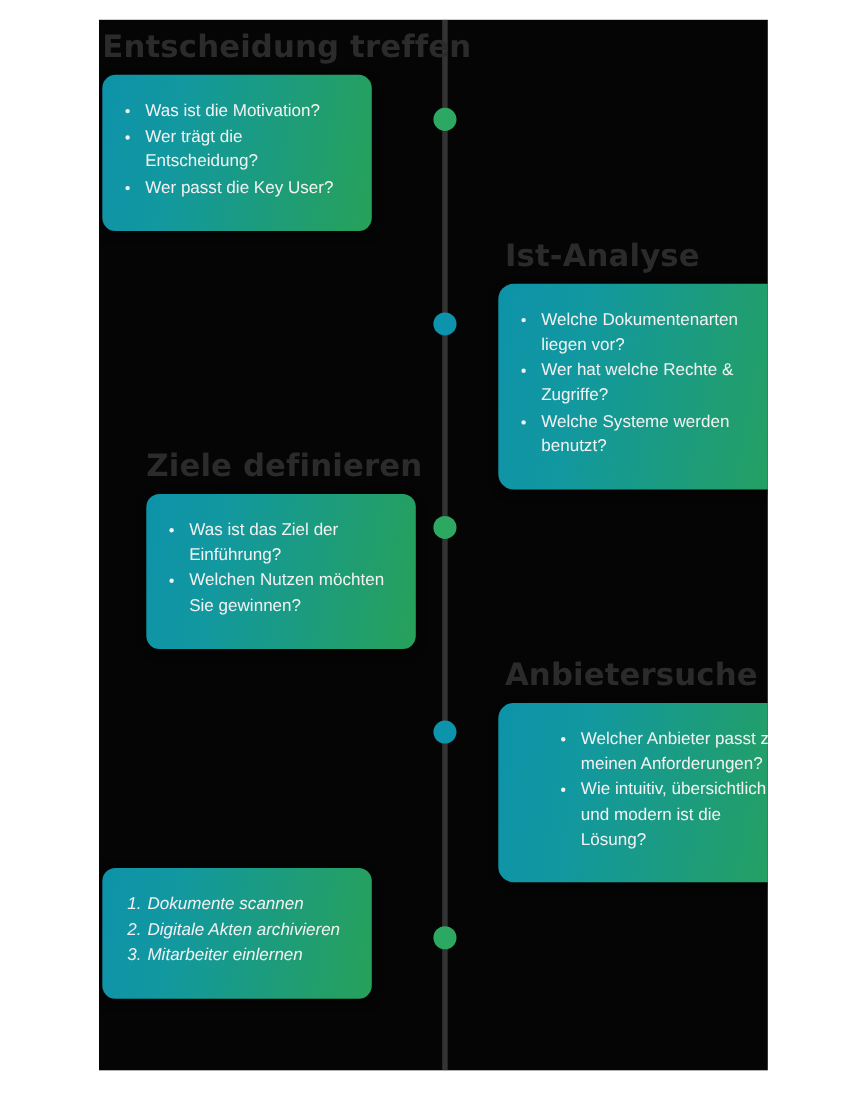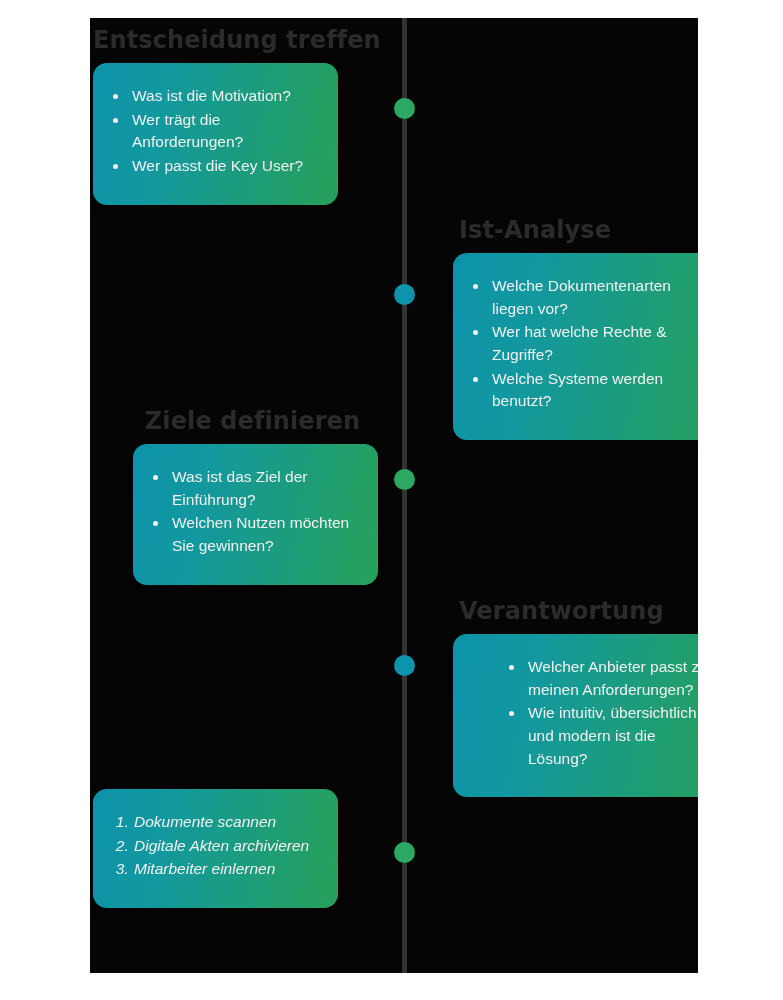--- a/index.html
+++ b/index.html
@@ -45,38 +45,38 @@
 
   .stage {
     position: absolute;
     width: 245px;
   }
   .stage.left  { left: 3px; text-align: left; }
   .stage.right { left: 363px; text-align: left; }
 
   .stage-title {
     font-family: "DejaVu Sans", "Liberation Sans", sans-serif;
-    font-size: 24px;
+    font-size: 28px;
     font-weight: bold;
     color: #2b2b2b;
     letter-spacing: 0.1px;
     margin: 0 0 9px 0;
     white-space: nowrap;
   }
   .stage.left  .stage-title { text-align: center; padding-right: 6px; }
   .stage.right .stage-title { text-align: left; padding-left: 6px; }
 
   .card {
     border-radius: 14px;
     background: linear-gradient(100deg, #0d93a9 0%, #12989f 28%, #1c9c7d 62%, #27a159 100%);
     box-shadow: 0 3px 9px rgba(0,0,0,0.55);
     padding: 22px 16px 26px 12px;
     box-sizing: border-box;
   }
-  .stage.left  .card { width: 245px; }
+  .stage.left  .card { width: 245px; border-radius: 12px; }
   .stage.right .card { width: 278px; }
 
   .card ul, .card ol {
     margin: 0;
     padding-left: 24px;
     list-style-position: outside;
   }
   .card ol { padding-left: 28px; }
   .card li {
     color: #f2f2f2;
@@ -102,21 +102,21 @@
       <div class="timeline-dot" style="top: 637px; background: rgb(14, 147, 172);"></div>
       <div class="timeline-dot" style="top: 824px; background: rgb(45, 168, 98);"></div>
     </div>
 
   <div id="stages-layer">
       <div class="stage left" style="top: 8px;">
         <div class="stage-title" style="color: rgb(43, 43, 43);">Entscheidung treffen</div>
         <div class="card" style="background: linear-gradient(100deg, rgb(13, 147, 169) 0%, rgb(18, 152, 159) 28%, rgb(28, 156, 125) 62%, rgb(39, 161, 89) 100%);">
           <ul>
             <li>Was ist die Motivation?</li>
-            <li>Wer trägt die Anforderungen?</li>
+            <li>Wer trägt die Entscheidung?</li>
             <li>Wer passt die Key User?</li>
           </ul>
         </div>
       </div>
       <div class="stage right" style="top: 198px;">
         <div class="stage-title" style="color: rgb(43, 43, 43);">Ist-Analyse</div>
         <div class="card" style="background: linear-gradient(100deg, rgb(13, 147, 169) 0%, rgb(18, 152, 159) 28%, rgb(28, 156, 125) 62%, rgb(39, 161, 89) 100%);">
           <ul>
             <li>Welche Dokumentenarten liegen vor?</li>
             <li>Wer hat welche Rechte &amp; Zugriffe?</li>
@@ -127,21 +127,21 @@
       <div class="stage left" style="top: 389px; padding-left: 40px;">
         <div class="stage-title" style="color: rgb(43, 43, 43);">Ziele definieren</div>
         <div class="card" style="background: linear-gradient(100deg, rgb(13, 147, 169) 0%, rgb(18, 152, 159) 28%, rgb(28, 156, 125) 62%, rgb(39, 161, 89) 100%);">
           <ul>
             <li>Was ist das Ziel der Einführung?</li>
             <li>Welchen Nutzen möchten Sie gewinnen?</li>
           </ul>
         </div>
       </div>
       <div class="stage right" style="top: 579px;">
-        <div class="stage-title" style="color: rgb(43, 43, 43);">Verantwortung</div>
+        <div class="stage-title" style="color: rgb(43, 43, 43);">Anbietersuche</div>
         <div class="card" style="background: linear-gradient(100deg, rgb(13, 147, 169) 0%, rgb(18, 152, 159) 28%, rgb(28, 156, 125) 62%, rgb(39, 161, 89) 100%); padding-left: 48px;">
           <ul>
             <li>Welcher Anbieter passt zu meinen Anforderungen?</li>
             <li>Wie intuitiv, übersichtlich und modern ist die Lösung?</li>
           </ul>
         </div>
       </div>
       <div class="stage left" style="top: 771px;">
         <div class="card" style="background: linear-gradient(100deg, rgb(13, 147, 169) 0%, rgb(18, 152, 159) 28%, rgb(28, 156, 125) 62%, rgb(39, 161, 89) 100%); font-style: italic;">
           <ol>

